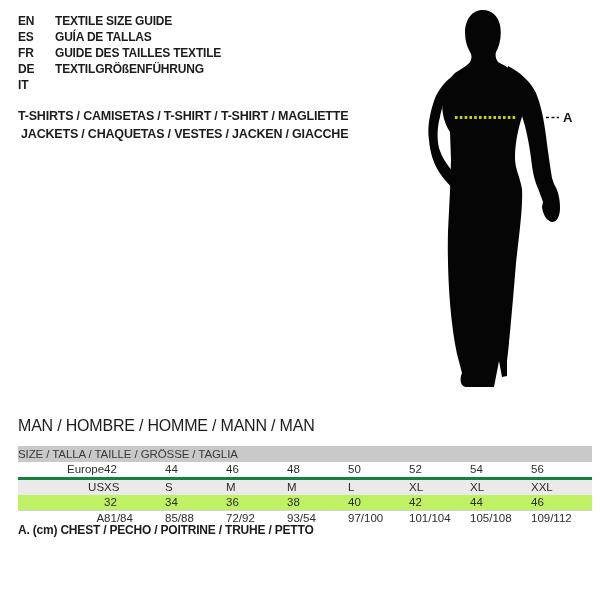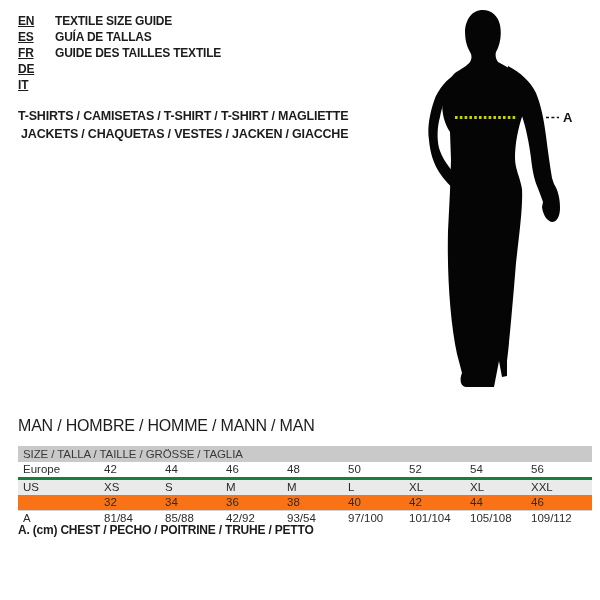--- a/index.html
+++ b/index.html
@@ -2,44 +2,44 @@
 <html><head>
 <meta charset="utf-8">
 <style>
   html,body{margin:0;padding:0;background:#fff;}
   .page{position:relative;width:600px;height:600px;background:#ffffff;overflow:hidden;
         font-family:"Liberation Sans",sans-serif;color:#1c1c1c;}
 
   
   .lang-list{position:absolute;left:18px;top:13px;}
   .lang-row{display:flex;font-size:12px;font-weight:bold;line-height:16px;letter-spacing:-0.2px;}
-  .lang-row .code{width:37px;text-decoration:underline;}
+  .lang-row .code{width:37px;}
 
   
   .categories{position:absolute;left:18px;top:107px;font-size:12.5px;font-weight:bold;
               line-height:18px;letter-spacing:-0.2px;text-align:right;}
 
   
   .figure{position:absolute;left:410px;top:0;width:190px;height:400px;}
 
   
   .man-heading{position:absolute;left:18px;top:417px;font-size:16px;font-weight:normal;letter-spacing:-0.2px;}
 
   
   .table-wrap{position:absolute;left:18px;top:446px;width:574px;}
   .table-header{background:#c9c9c9;height:16px;line-height:16px;font-size:11.5px;
-                color:#3a3a3a;padding-left:5px;letter-spacing:-0.1px;}
+                color:#3a3a3a;letter-spacing:-0.1px;}
   table.size-table{width:100%;border-collapse:collapse;table-layout:fixed;
                    font-size:11.5px;color:#2c2c2c;}
   table.size-table th,table.size-table td{font-weight:normal;height:15px;line-height:15px;
                    padding:0;text-align:left;white-space:nowrap;}
-  table.size-table th{text-align:left;padding-left:5px;}
+  table.size-table th{text-align:right;padding-left:5px;}
   table.size-table tr.r0{background:#ffffff;}
   table.size-table tr.r1{background:#eaeaea;border-top:3px solid #15803d;}
-  table.size-table tr.r2{background:#f97316;}
+  table.size-table tr.r2{background:#bef264;}
   table.size-table tr.r3{background:#ffffff;border-top:1px solid #d2d2d2;}
 
   
   .note{position:absolute;left:18px;top:523px;font-size:12px;font-weight:bold;letter-spacing:-0.2px;}
 
   .measure-label{font-family:"Liberation Sans",sans-serif;font-size:13px;font-weight:600;fill:#111;}
 </style>
 </head>
 <body>
 
@@ -53,20 +53,21 @@
       <div class="lang-row">
         <span class="code">ES</span>
         <span class="label">GUÍA DE TALLAS</span>
       </div>
       <div class="lang-row">
         <span class="code">FR</span>
         <span class="label">GUIDE DES TAILLES TEXTILE</span>
       </div>
       <div class="lang-row">
         <span class="code">DE</span>
+        <span class="label">TEXTILGRÖßENFÜHRUNG</span>
       </div>
       <div class="lang-row">
         <span class="code">IT</span>
       </div>
     </div>
 
   <div class="categories">
     <div>T-SHIRTS / CAMISETAS / T-SHIRT / T-SHIRT / MAGLIETTE</div>
     <div>JACKETS / CHAQUETAS / VESTES / JACKEN / GIACCHE</div>
   </div>
@@ -143,21 +144,21 @@
             <td>38</td>
             <td>40</td>
             <td>42</td>
             <td>44</td>
             <td>46</td>
           </tr>
           <tr class="r3">
             <th>A</th>
             <td>81/84</td>
             <td>85/88</td>
-            <td>42/92</td>
+            <td>72/92</td>
             <td>93/54</td>
             <td>97/100</td>
             <td>101/104</td>
             <td>105/108</td>
             <td>109/112</td>
           </tr>
         </tbody>
     </table>
   </div>
 

